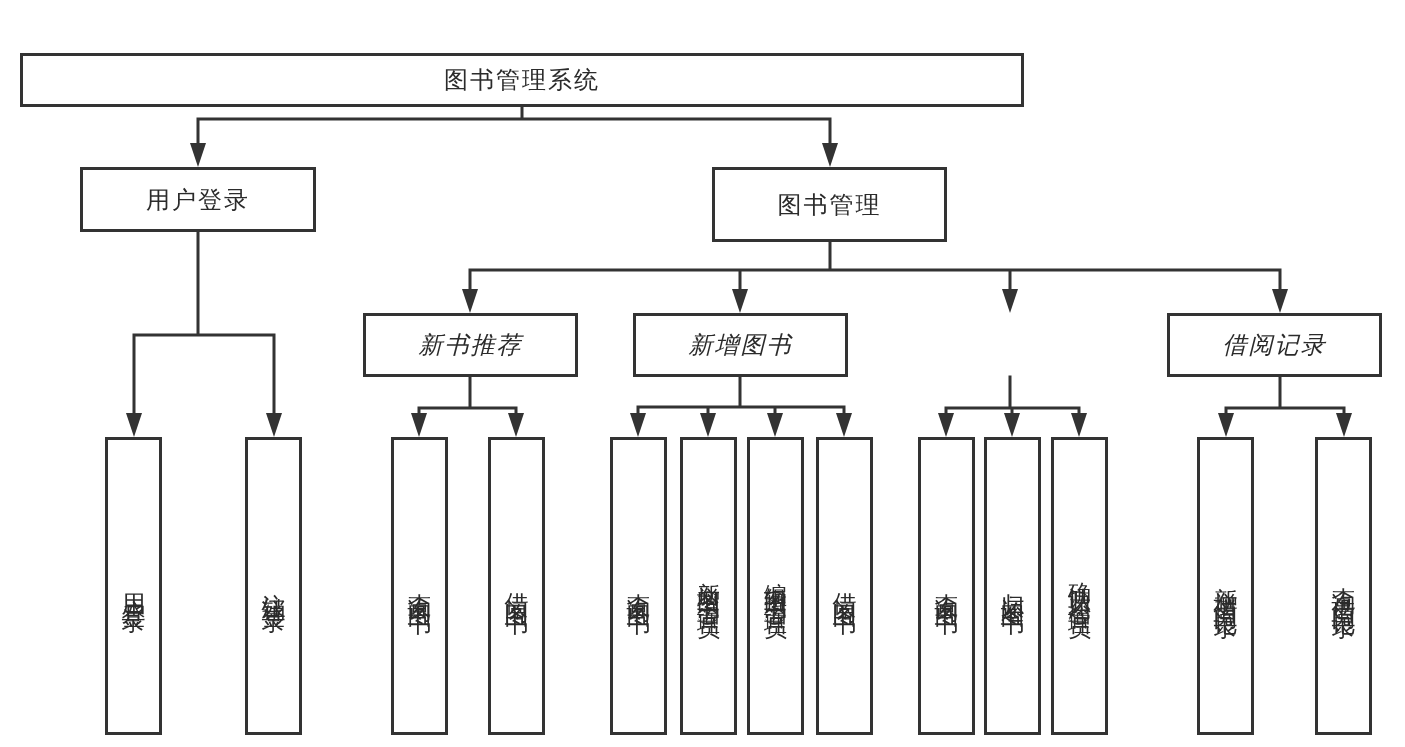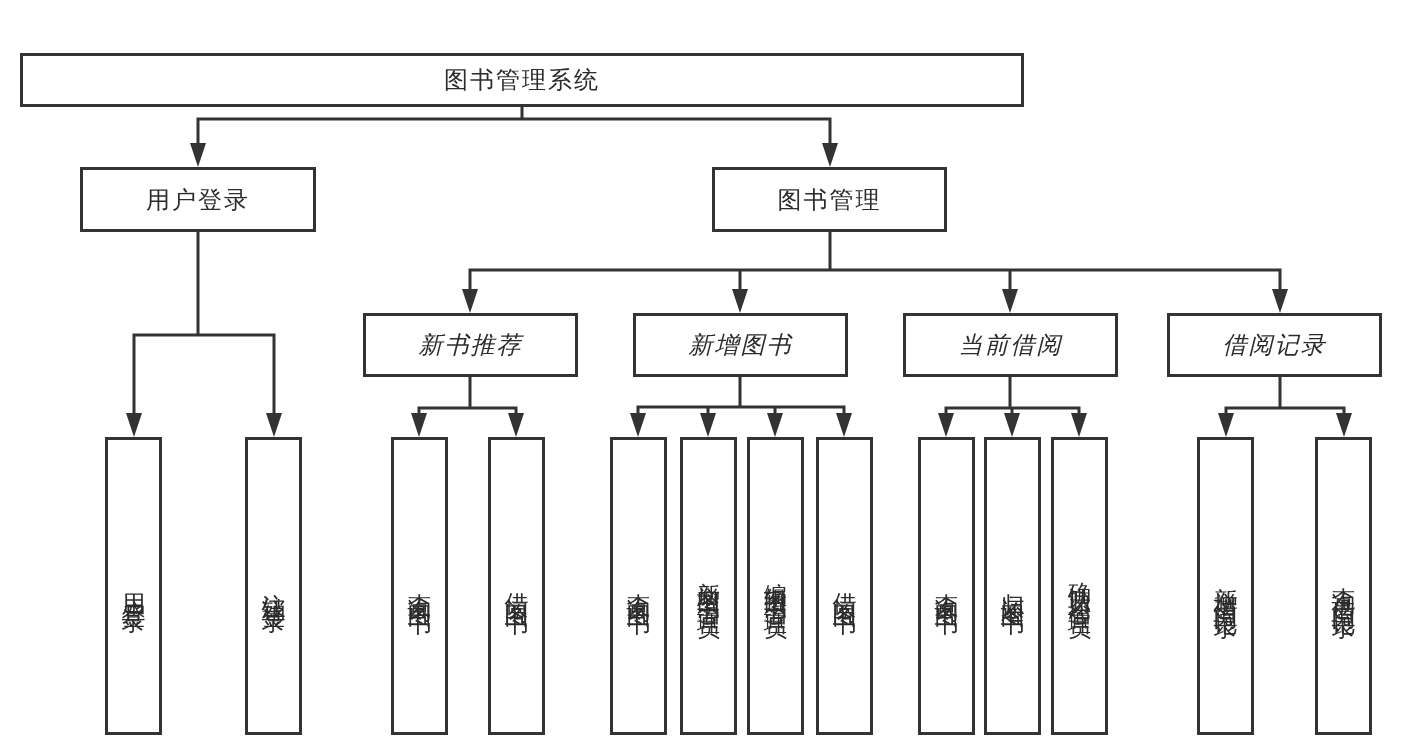--- a/index.html
+++ b/index.html
@@ -33,21 +33,21 @@
   .vbox {
     writing-mode: vertical-rl;
     letter-spacing: 6px;
     line-height: 1;
     text-align: center;
   }
   
   .n-root  { left: 20px;   top: 13px;  width: 1004px; height: 54px; margin-top: 40px; }
   
   .n-login { left: 80px;   top: 167px; width: 236px;  height: 65px; }
-  .n-mgmt  { left: 712px;  top: 167px; width: 235px;  height: 65px; }
+  .n-mgmt  { left: 712px;  top: 167px; width: 235px;  height: 75px; }
   
   .n-l3    { top: 313px; width: 215px; height: 64px; font-style: italic; }
   .n-rec   { left: 363px; }
   .n-bor   { left: 633px; }
   .n-cur   { left: 903px; }
   .n-his   { left: 1167px; }
   
   .leaf    { top: 437px; width: 57px; height: 298px; }
   .l-a1 { left: 105px; }  .l-a2 { left: 245px; }
   .l-b1 { left: 391px; }  .l-b2 { left: 488px; }
@@ -131,21 +131,20 @@
     </g>
   </svg>
 
   <div class="box hbox n-root">图书管理系统</div>
 
   <div class="box hbox n-login">用户登录</div>
   <div class="box hbox n-mgmt">图书管理</div>
 
   <div class="box hbox n-l3 n-rec">新书推荐</div>
   <div class="box hbox n-l3 n-bor">新增图书</div>
-  <div class="box hbox n-l3 n-cur">当前借阅</div>
   <div class="box hbox n-l3 n-his">借阅记录</div>
 
   <div class="box vbox leaf l-a1">用户登录</div>
   <div class="box vbox leaf l-a2">注销登录</div>
 
   <div class="box vbox leaf l-b1">查询图书</div>
   <div class="box vbox leaf l-b2">借阅图书</div>
 
   <div class="box vbox leaf l-c1">查询图书</div>
   <div class="box vbox leaf l-c2">新增图书（管理员）</div>

